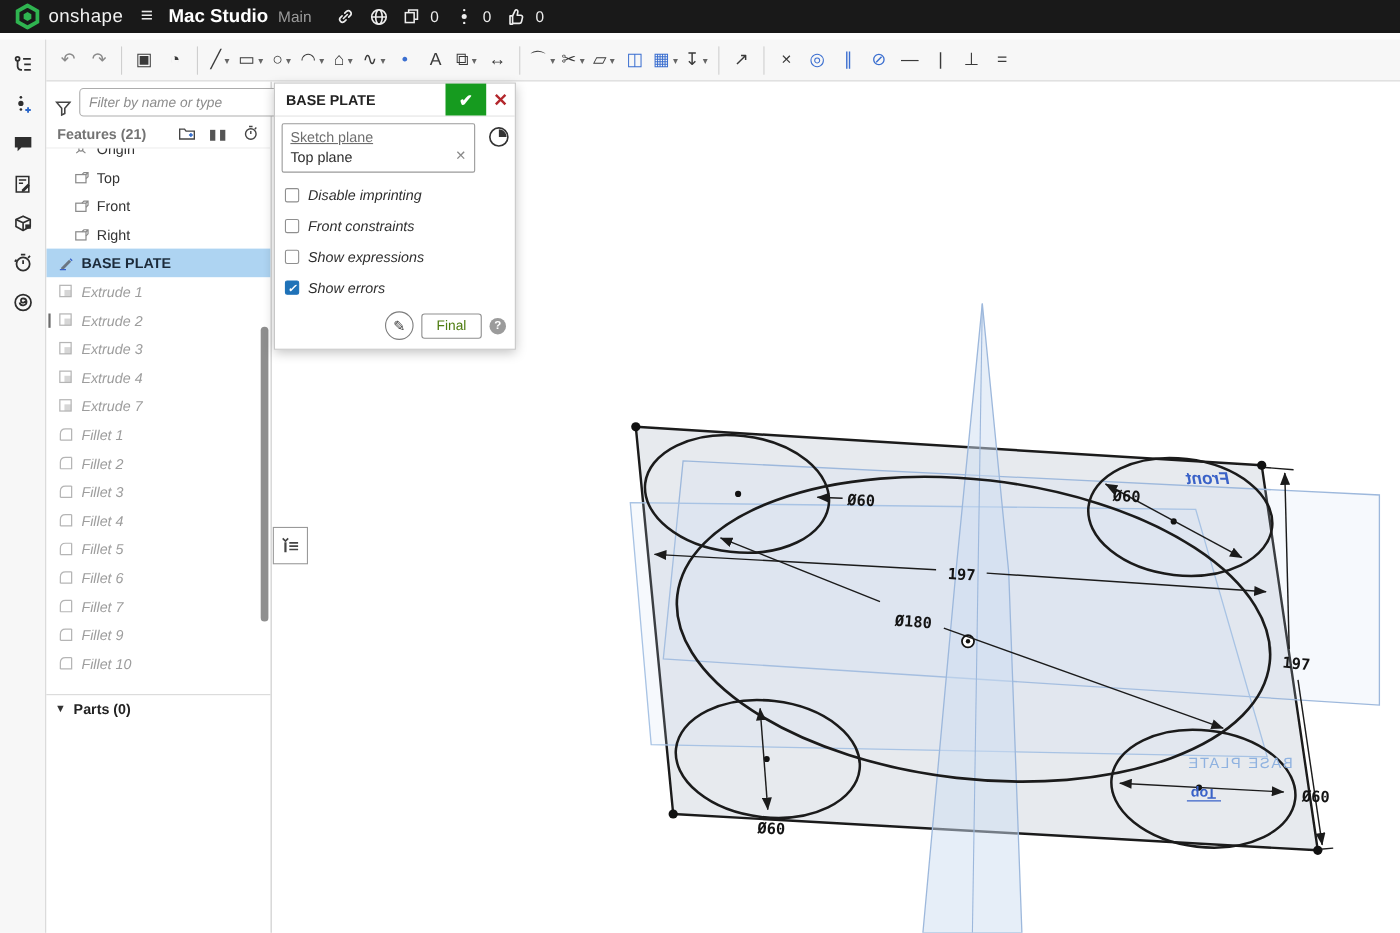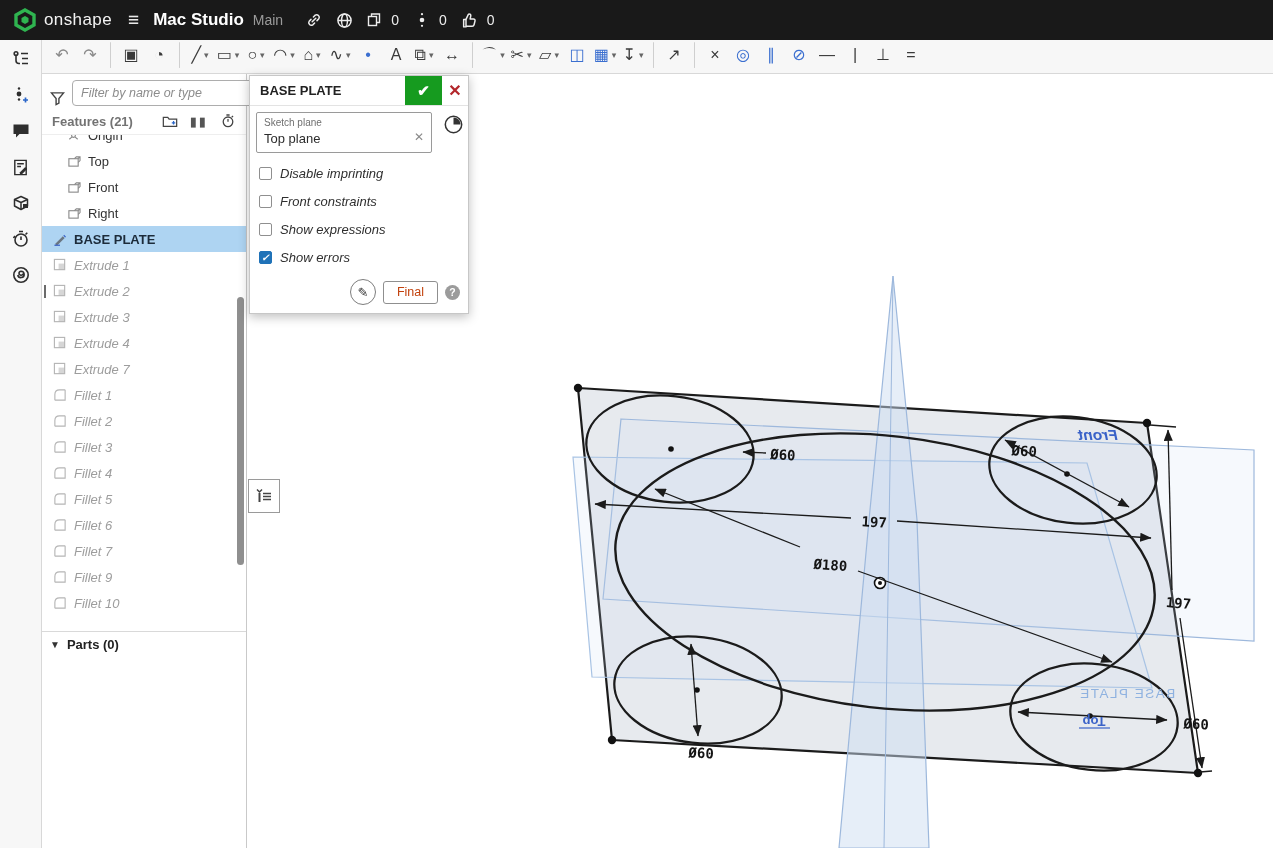--- a/index.html
+++ b/index.html
@@ -1,20 +1,20 @@
 <!DOCTYPE html>
 <html><head>
 <meta charset="utf-8">
 <style>
   html,body{margin:0;padding:0;width:1273px;height:848px;overflow:hidden;
     font-family:"Liberation Sans",sans-serif;background:#fff;}
   *{box-sizing:border-box;}
 
   
-  .header{position:absolute;left:0;top:0;width:1273px;height:40px;background:#191919;
+  .header{position:absolute;left:0;top:0;width:1273px;height:30px;background:#191919;
     display:flex;align-items:center;color:#fff;z-index:30;}
   .logo-wrap{display:flex;align-items:center;gap:7px;padding-left:13px;}
   .logo-text{font-size:17px;font-weight:500;letter-spacing:.4px;color:#f2f2f2;}
   .hamburger{font-size:19px;color:#e8e8e8;margin:0 14px 0 16px;cursor:pointer;}
   .doc-title{font-size:17px;font-weight:700;color:#fff;margin-right:9px;}
   .workspace{font-size:14px;color:#9b9b9b;margin-right:16px;}
   .hicon{display:inline-flex;align-items:center;justify-content:center;width:24px;height:24px;
     color:#ededed;margin:0 3px;cursor:pointer;}
   .hcount{font-size:14px;color:#ededed;margin:0 8px 0 2px;}
 
@@ -75,35 +75,35 @@
   .dialog{position:absolute;left:249px;top:75px;width:220px;background:#fff;z-index:40;
     border:1px solid #c7c7c7;box-shadow:0 3px 10px rgba(0,0,0,.25);}
   .dlg-title{display:flex;align-items:stretch;height:30px;border-bottom:1px solid #e3e3e3;}
   .dlg-name{flex:1;font-size:13px;font-weight:700;color:#222;display:flex;align-items:center;padding-left:10px;}
   .dlg-accept{width:37px;background:#169b1f;color:#fff;display:flex;align-items:center;
     justify-content:center;font-size:15px;font-weight:700;cursor:pointer;}
   .dlg-close{width:26px;display:flex;align-items:center;justify-content:center;color:#b3272c;
     font-size:16px;font-weight:700;cursor:pointer;}
   .dlg-body{padding:6px 6px 8px 6px;position:relative;}
   .plane-box{width:176px;border:1px solid #9a9a9a;border-radius:2px;padding:4px 7px 6px 7px;position:relative;}
-  .plane-label{font-size:10px;color:#6f6f6f;}
+  .plane-label{font-size:13px;color:#6f6f6f;text-decoration:underline;}
   .plane-value{font-size:13px;color:#2c2c2c;margin-top:3px;}
   .plane-clear{position:absolute;right:7px;bottom:8px;color:#8a8a8a;font-size:12px;cursor:pointer;}
   .clock-btn{position:absolute;right:4px;top:8px;color:#333;cursor:pointer;}
   .cbrow{display:flex;align-items:center;margin-top:13px;padding-left:3px;cursor:pointer;font-style:italic;}
   .cbrow:first-of-type{margin-top:14px;}
   .cb{width:13px;height:13px;border:1px solid #8f8f8f;border-radius:2px;margin-right:8px;
     display:inline-flex;align-items:center;justify-content:center;background:#fff;flex:none;}
   .cb.checked{background:#1f72b8;border-color:#1f72b8;color:#fff;font-size:10px;font-weight:700;}
   .cblabel{font-size:13px;color:#2e2e2e;}
   .dlg-footer{display:flex;align-items:center;justify-content:flex-end;gap:7px;margin-top:14px;padding-right:2px;}
   .sketch-btn{width:26px;height:26px;border:1px solid #7d7d7d;border-radius:50%;display:flex;
     align-items:center;justify-content:center;font-size:13px;color:#333;cursor:pointer;background:#fff;}
   .final-btn{height:23px;border:1px solid #8f8f8f;border-radius:3px;background:#fff;
-    font-size:12.5px;color:#c2410c;padding:0 13px;cursor:pointer;font-family:"Liberation Sans",sans-serif;}
+    font-size:12.5px;color:#4d7c0f;padding:0 13px;cursor:pointer;font-family:"Liberation Sans",sans-serif;}
   .help-btn{width:15px;height:15px;border-radius:50%;background:#9b9b9b;color:#fff;font-size:10.5px;
     font-weight:700;display:flex;align-items:center;justify-content:center;cursor:pointer;}
 
   
   .collapse-btn{position:absolute;left:248px;top:479px;width:32px;height:34px;background:#fff;
     border:1px solid #9a9a9a;z-index:15;display:flex;align-items:center;justify-content:center;
     color:#444;cursor:pointer;}
 
   
   .viewport{position:absolute;left:0;top:74px;width:1273px;height:774px;z-index:1;background:#fff;}

